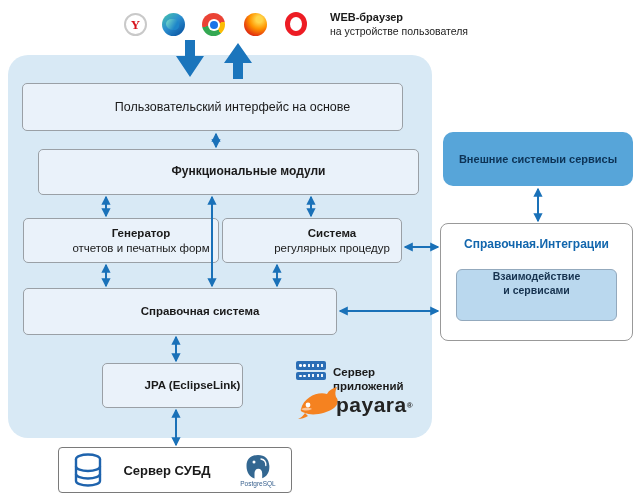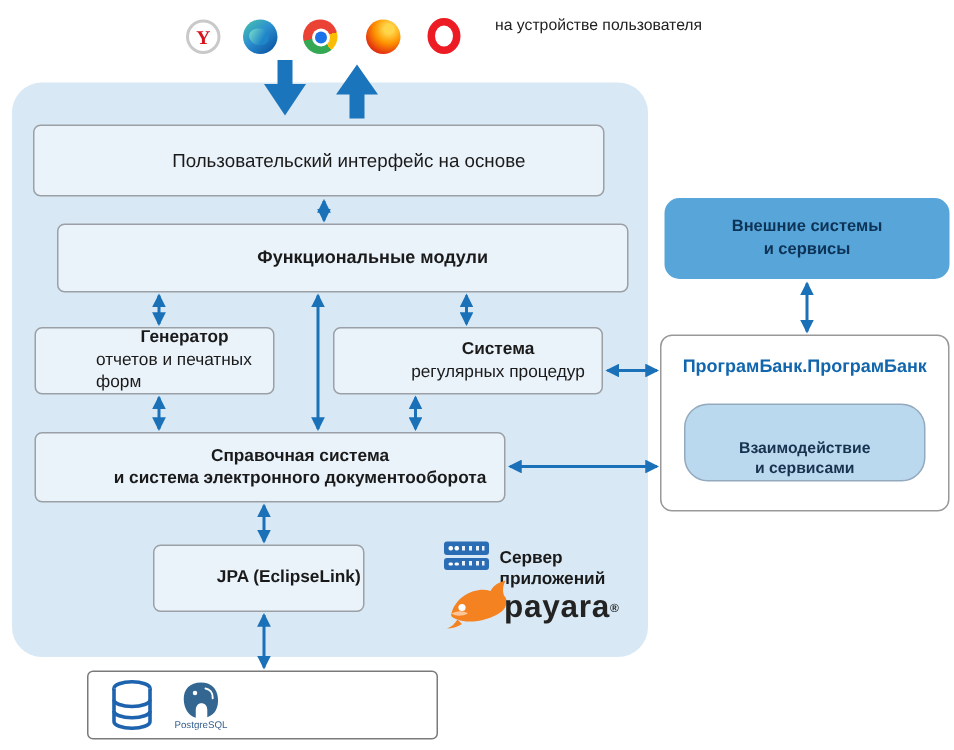--- a/index.html
+++ b/index.html
@@ -38,48 +38,48 @@
   .ic-firefox{left:244px;background:radial-gradient(circle at 66% 28%,#ffd54a 0 14%,#ff9500 42%,#e3340f 74%,#b5121b 100%);}
   .ic-opera{left:285px;width:22px;height:24px;top:12px;background:#fff;border:5px solid #ed1c24;border-radius:50%;}
   .hdr-text{left:330px;top:11px;}
   .hdr-title{font-size:11px;font-weight:bold;line-height:1.25;}
   .hdr-sub{font-size:10.5px;line-height:1.3;color:#222;}
 
   
   .container{left:8px;top:55px;width:424px;height:383px;background:var(--container_bg);border-radius:20px;}
 
   .dbox{position:absolute;background:var(--box_bg);border:1px solid var(--box_border);border-radius:5px;
-        display:flex;flex-direction:column;align-items:center;justify-content:center;text-align:left;z-index:2;padding-left:40px;}
+        display:flex;flex-direction:column;align-items:center;justify-content:center;text-align:right;z-index:2;padding-left:40px;}
   .dbox .l1{font-size:12px;line-height:1.3;}
   .dbox .l2{font-size:12px;line-height:1.3;}
 
   .ui-box{left:22px;top:83px;width:381px;height:48px;}
   .ui-box .l1{font-size:12.5px;}
   .ui-box .l2{font-size:12.5px;font-weight:bold;}
   .modules-box{left:22px;top:149px;width:381px;height:46px;margin-left:16px;}
   .modules-box .l1{font-weight:bold;}
-  .generator-box{left:23px;top:218px;width:160px;height:45px;}
+  .generator-box{left:23px;top:218px;width:196px;height:45px;}
   .generator-box .l1{font-weight:bold;font-size:11.5px;}
   .generator-box .l2{font-size:11.5px;}
   .procedures-box{left:222px;top:218px;width:180px;height:45px;}
   .procedures-box .l1{font-weight:bold;font-size:11.5px;}
   .procedures-box .l2{font-size:11.5px;}
   .reference-box{left:23px;top:288px;width:314px;height:47px;}
   .reference-box .l1,.reference-box .l2{font-weight:bold;font-size:11.5px;}
   .jpa-box{left:102px;top:363px;width:141px;height:45px;}
   .jpa-box .l1{font-weight:bold;font-size:11.5px;}
 
   
   .external-box{left:443px;top:132px;width:190px;height:54px;background:var(--external_bg);
-      border-radius:10px;display:flex;flex-direction:column;align-items:center;justify-content:center;text-align:center;z-index:2;position:absolute;}
+      border-radius:10px;display:flex;flex-direction:row;align-items:center;justify-content:center;text-align:center;z-index:2;position:absolute;}
   .external-box div{font-size:11px;font-weight:bold;color:var(--external_text);line-height:1.35;}
   .integration-box{left:440px;top:223px;width:193px;height:118px;background:#fff;border:1px solid #999;border-radius:8px;z-index:2;position:absolute;}
   .integration-title{margin-top:13px;text-align:center;font-size:12px;font-weight:bold;color:var(--integration_title);}
   .integration-inner{position:absolute;left:15px;top:45px;width:161px;height:52px;background:var(--inner_bg);
-      border:1px solid var(--inner_border);border-radius:16px;display:flex;flex-direction:column;align-items:center;justify-content:flex-end;text-align:center;}
+      border:1px solid var(--inner_border);border-radius:6px;display:flex;flex-direction:column;align-items:center;justify-content:flex-start;text-align:center;}
   .integration-inner div{font-size:10.5px;font-weight:bold;color:#16324f;line-height:1.3;}
 
   
   .srv-icon{left:296px;top:361px;width:30px;height:19px;z-index:2;}
   .srv-bar{width:30px;height:8.5px;background:#2a6db5;border-radius:2px;margin-bottom:2px;position:relative;}
   .srv-bar::before{content:"";position:absolute;left:3px;top:3px;width:2.6px;height:2.6px;border-radius:50%;background:#fff;box-shadow:4px 0 0 #fff;}
   .srv-bar::after{content:"";position:absolute;right:3px;top:2.8px;width:15px;height:3px;
       background:repeating-linear-gradient(90deg,rgba(255,255,255,.9) 0 2px,transparent 2px 4.5px);}
   .srv-label{left:333px;top:366px;font-size:11.5px;font-weight:bold;line-height:1.2;z-index:2;}
   .payara{left:296px;top:384px;width:120px;height:42px;z-index:2;display:flex;align-items:center;}
@@ -101,20 +101,21 @@
 <body>
 
 <div class="bicon ic-yandex">
     <span>Y</span>
   </div>
 <div class="bicon ic-edge"></div>
 <div class="bicon ic-chrome"></div>
 <div class="bicon ic-firefox"></div>
 <div class="bicon ic-opera"></div>
 <div class="abs hdr-text">
+  <div class="hdr-title">WEB-браузер</div>
   <div class="hdr-sub">на устройстве пользователя</div>
 </div>
 
 <div class="abs container"></div>
 
 <div class="dbox ui-box">
   <div class="l1">Пользовательский интерфейс на основе</div>
 </div>
 
 <div class="dbox modules-box">
@@ -126,21 +127,20 @@
   <div class="l2">отчетов и печатных форм</div>
 </div>
 
 <div class="dbox procedures-box">
   <div class="l1">Система</div>
   <div class="l2">регулярных процедур</div>
 </div>
 
 <div class="dbox reference-box">
   <div class="l1">Справочная система</div>
-  <div class="l2">и система электронного документооборота</div>
 </div>
 
 <div class="dbox jpa-box">
   <div class="l1">JPA (EclipseLink)</div>
 </div>
 
 <div class="abs srv-icon">
   <div class="srv-bar"></div>
     <div class="srv-bar"></div>
 </div>
@@ -158,34 +158,35 @@
   <span class="payara-word">payara</span>
     <span class="payara-reg">®</span>
 </div>
 
 <div class="external-box">
   <div>Внешние системы</div>
   <div>и сервисы</div>
 </div>
 
 <div class="integration-box">
-  <div class="integration-title">ПрограмБанк.ПрограмБанк</div>
+  <div class="integration-title">Справочная.Интеграции</div>
   <div class="integration-inner">
     <div>Взаимодействие</div>
     <div>и сервисами</div>
   </div>
 </div>
 
 <div class="db-box">
   <svg width="34" height="36" viewBox="0 0 34 36" style="margin-left:12px;">
     <ellipse cx="17" cy="7" rx="12" ry="4.5" fill="#fff" stroke="#1e63ad" stroke-width="2.4"></ellipse>
     <path d="M5,7 L5,29 C5,31.5 10.4,33.5 17,33.5 C23.6,33.5 29,31.5 29,29 L29,7" fill="#fff" stroke="#1e63ad" stroke-width="2.4"></path>
     <path d="M5,14.5 C5,17 10.4,19 17,19 C23.6,19 29,17 29,14.5" fill="none" stroke="#1e63ad" stroke-width="2.4"></path>
     <path d="M5,22 C5,24.5 10.4,26.5 17,26.5 C23.6,26.5 29,24.5 29,22" fill="none" stroke="#1e63ad" stroke-width="2.4"></path>
   </svg>
+  <div class="db-label">Сервер СУБД</div>
   <div class="pg-wrap">
     <svg width="28" height="27" viewBox="0 0 28 27">
       <path d="M14,1 C6.5,1 2.5,5.5 2.5,12 C2.5,18 5.5,23 10.5,24.5 L10.5,20 C10.5,16.5 12,14.8 14.3,14.8 C16.6,14.8 18.2,16.6 18.2,19.4 L18.2,24.2 C23.2,22.4 25.8,18 25.3,11.5 C24.8,5 20.8,1 14,1 Z" fill="#336791"></path>
       <circle cx="10" cy="8" r="1.5" fill="#fff"></circle>
       <path d="M17,5 C20,5.5 22,8 21.8,11.5" stroke="#fff" stroke-width="1.3" fill="none" stroke-linecap="round"></path>
     </svg>
     <div class="pg-text">PostgreSQL</div>
   </div>
 </div>
 

